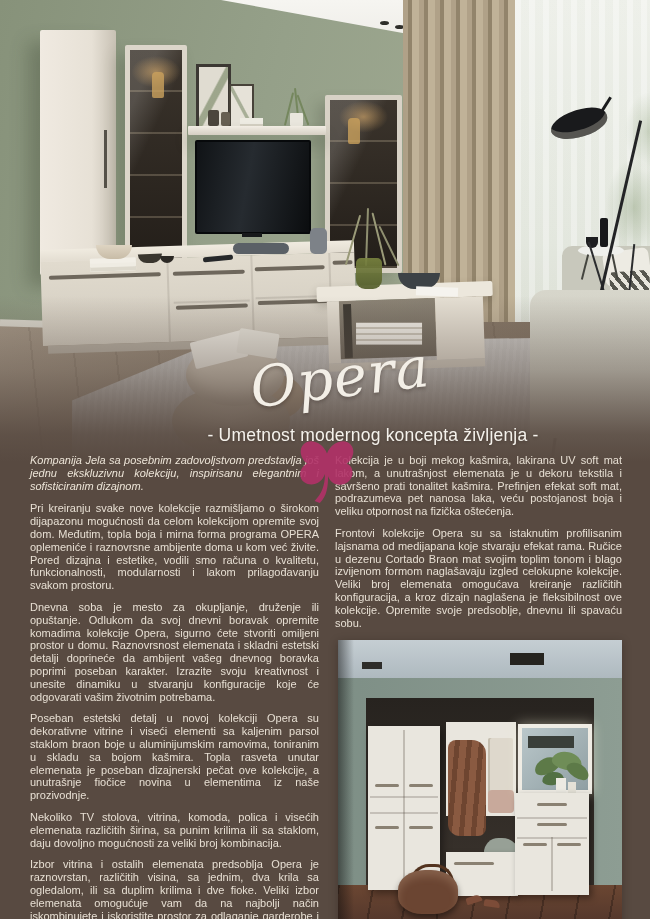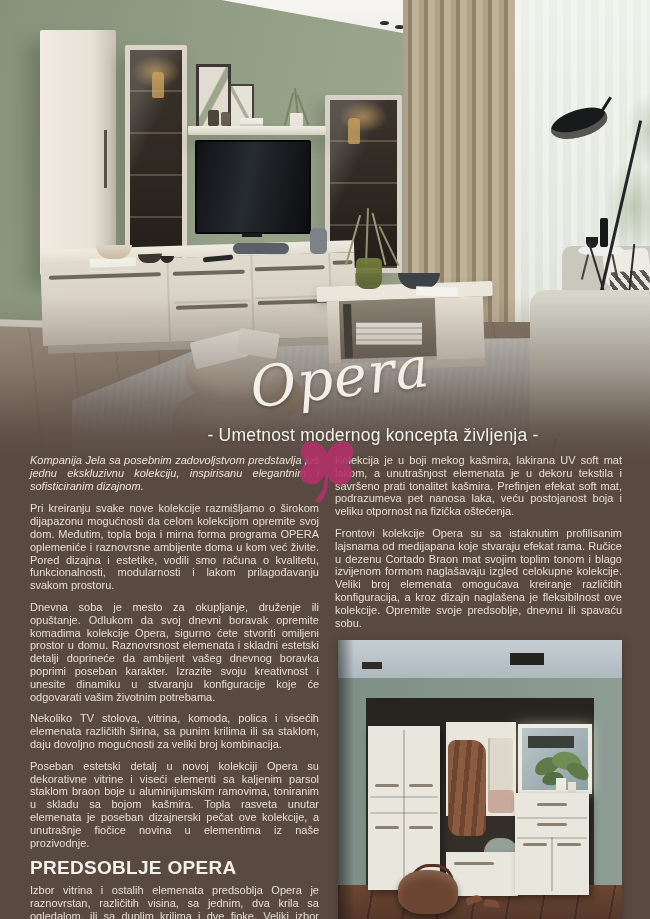--- a/index.html
+++ b/index.html
@@ -296,23 +296,22 @@
   <svg class="abs logo-mark" viewBox="0 0 60 64">
     <path fill="#b23168" d="M30 15 C27 7 18 1 10 4 C2 8 3 19 11 25 C4 27 1 38 8 43 C15 48 25 44 28 35
       C28 46 25 54 18 61 L23 63 C30 56 31 47 31 37 C34 45 43 48 50 43 C57 38 56 27 49 25
       C57 19 58 8 50 4 C42 1 33 7 30 15 Z"></path>
   </svg>
 
   <div class="col col-left">
     <p class="intro">Kompanija Jela sa posebnim zadovoljstvom predstavlja još jednu ekskluzivnu kolekciju, inspirisanu elegantnim i sofisticiranim dizajnom.</p>
     <p>Pri kreiranju svake nove kolekcije razmišljamo o širokom dijapazonu mogućnosti da celom kolekcijom opremite svoj dom. Međutim, topla boja i mirna forma programa OPERA oplemeniće i raznovrsne ambijente doma u kom već živite. Pored dizajna i estetike, vodili smo računa o kvalitetu, funkcionalnosti, modularnosti i lakom prilagođavanju svakom prostoru.</p>
     <p>Dnevna soba je mesto za okupljanje, druženje ili opuštanje. Odlukom da svoj dnevni boravak opremite komadima kolekcije Opera, sigurno ćete stvoriti omiljeni prostor u domu. Raznovrsnost elemenata i skladni estetski detalji doprineće da ambijent vašeg dnevnog boravka poprimi poseban karakter. Izrazite svoju kreativnost i unesite dinamiku u stvaranju konfiguracije koje će odgovarati vašim životnim potrebama.</p>
+    <p>Poseban estetski detalj u novoj kolekciji Opera su dekorativne vitrine i viseći elementi sa kaljenim parsol staklom braon boje u aluminijumskim ramovima, toniranim u skladu sa bojom kašmira. Topla rasveta unutar elemenata je poseban dizajnerski pečat ove kolekcije, a unutrašnje fiočice novina u elementima iz naše prozivodnje.</p>
     <p>Nekoliko TV stolova, vitrina, komoda, polica i visećih elemenata različitih širina, sa punim krilima ili sa staklom, daju dovoljno mogućnosti za veliki broj kombinacija.</p>
-    <p>Poseban estetski detalj u novoj kolekciji Opera su dekorativne vitrine i viseći elementi sa kaljenim parsol staklom braon boje u aluminijumskim ramovima, toniranim u skladu sa bojom kašmira. Topla rasveta unutar elemenata je poseban dizajnerski pečat ove kolekcije, a unutrašnje fiočice novina u elementima iz naše prozivodnje.</p>
-    <h2 class="h2-tight">PREDSOBLJE OPERA</h2>
     <p>Izbor vitrina i ostalih elemenata predsoblja Opera je raznovrstan, različitih visina, sa jednim, dva krila sa ogledalom, ili sa duplim krilima i dve fioke. Veliki izbor elemenata omogućuje vam da na najbolji način iskombinujete i iskoristite prostor za odlaganje garderobe i obuće, a estetsko rešenje kolekcije Opera čini savršen i efektan ulaz u vaš dom.</p>
   </div>
 
   <div class="col col-right">
     <p>Kolekcija je u boji mekog kašmira, lakirana UV soft mat lakom, a unutrašnjost elemenata je u dekoru tekstila i savršeno prati tonalitet kašmira. Prefinjen efekat soft mat, podrazumeva pet nanosa laka, veću postojanost boja i veliku otpornost na fizička oštećenja.</p>
     <p>Frontovi kolekcije Opera su sa istaknutim profilisanim lajsnama od medijapana koje stvaraju efekat rama. Ručice u dezenu Cortado Braon mat svojim toplim tonom i blago izvijenom formom naglašavaju izgled celokupne kolekcije. Veliki broj elemenata omogućava kreiranje različitih konfiguracija, a kroz dizajn naglašena je fleksibilnost ove kolekcije. Opremite svoje predsoblje, dnevnu ili spavaću sobu.</p>
 
     <div class="hallway">
       <div class="abs h-ceiling"></div>
       <div class="abs h-track1"></div>

